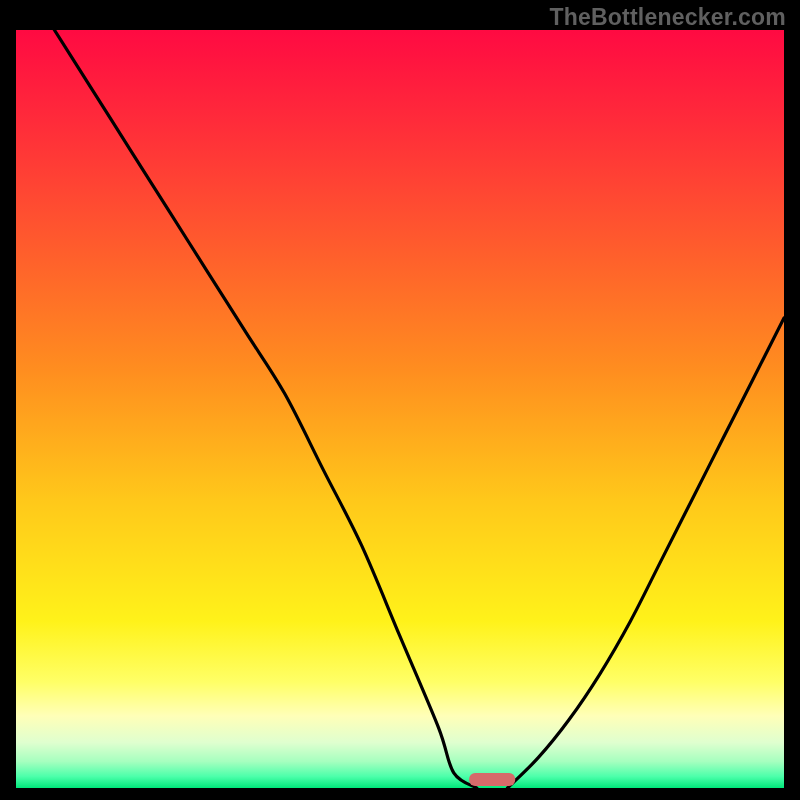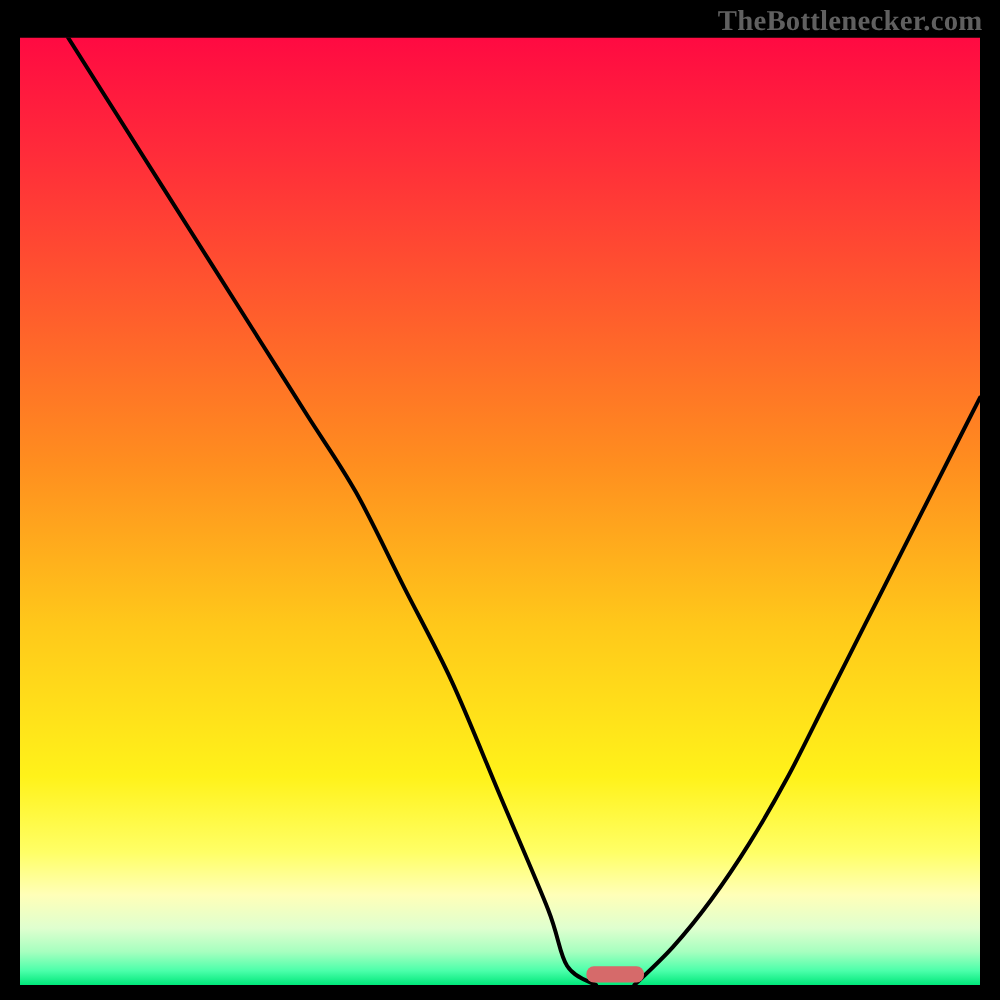--- a/index.html
+++ b/index.html
@@ -9,21 +9,20 @@
     height: 800px;
     background: #000;
     overflow: hidden;
     font-family: Arial, Helvetica, sans-serif;
   }
   .frame {
     position: relative;
     width: 800px;
     height: 800px;
     background: #000;
-    font-family: Liberation Serif, serif;
   }
   .watermark {
     position: absolute;
     top: 4px;
     right: 14px;
     color: #606060;
     font-size: 23px;
     font-weight: 600;
     letter-spacing: 0.2px;
     z-index: 10;

